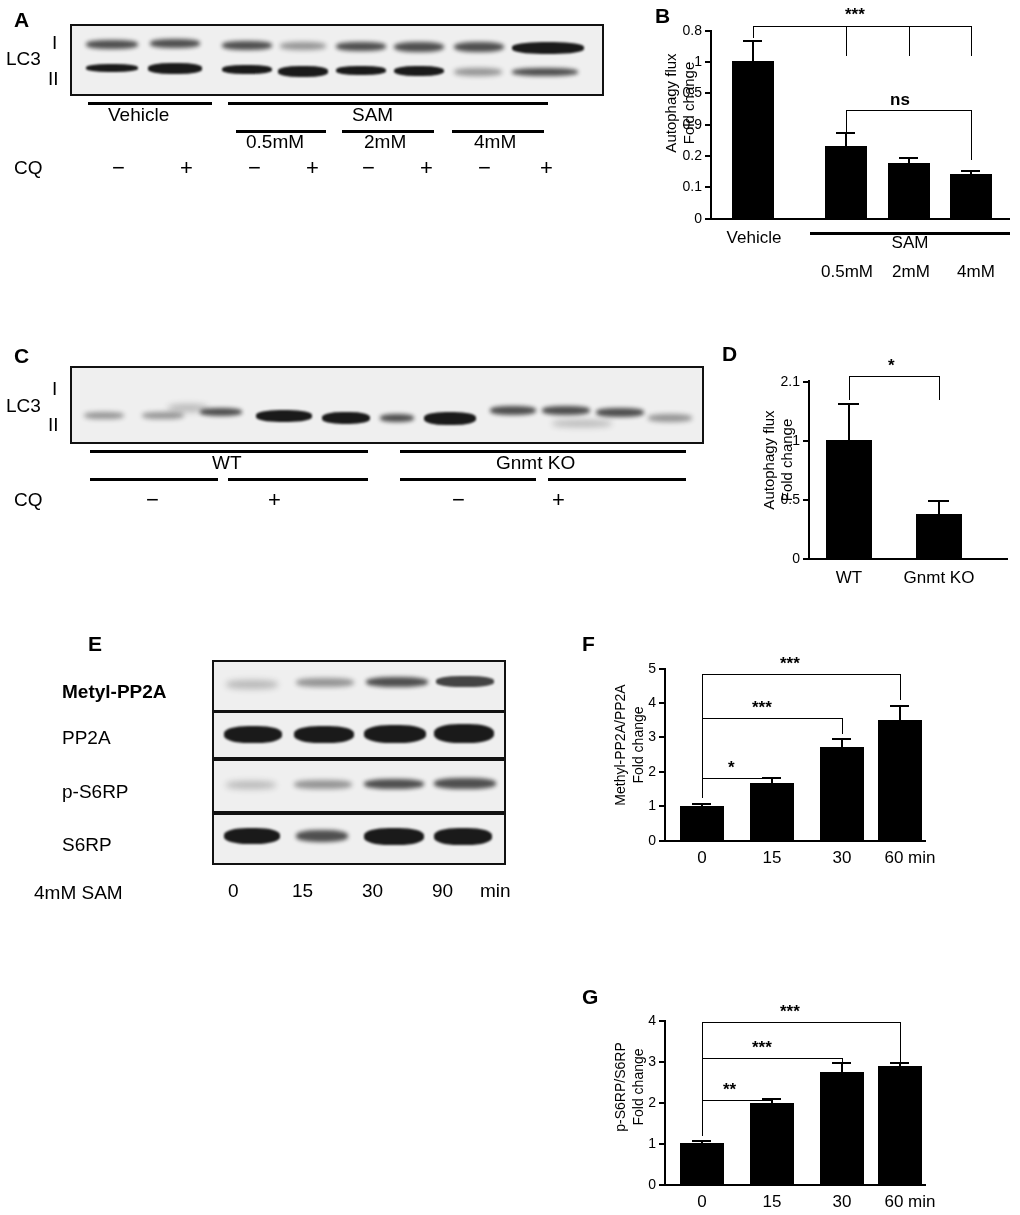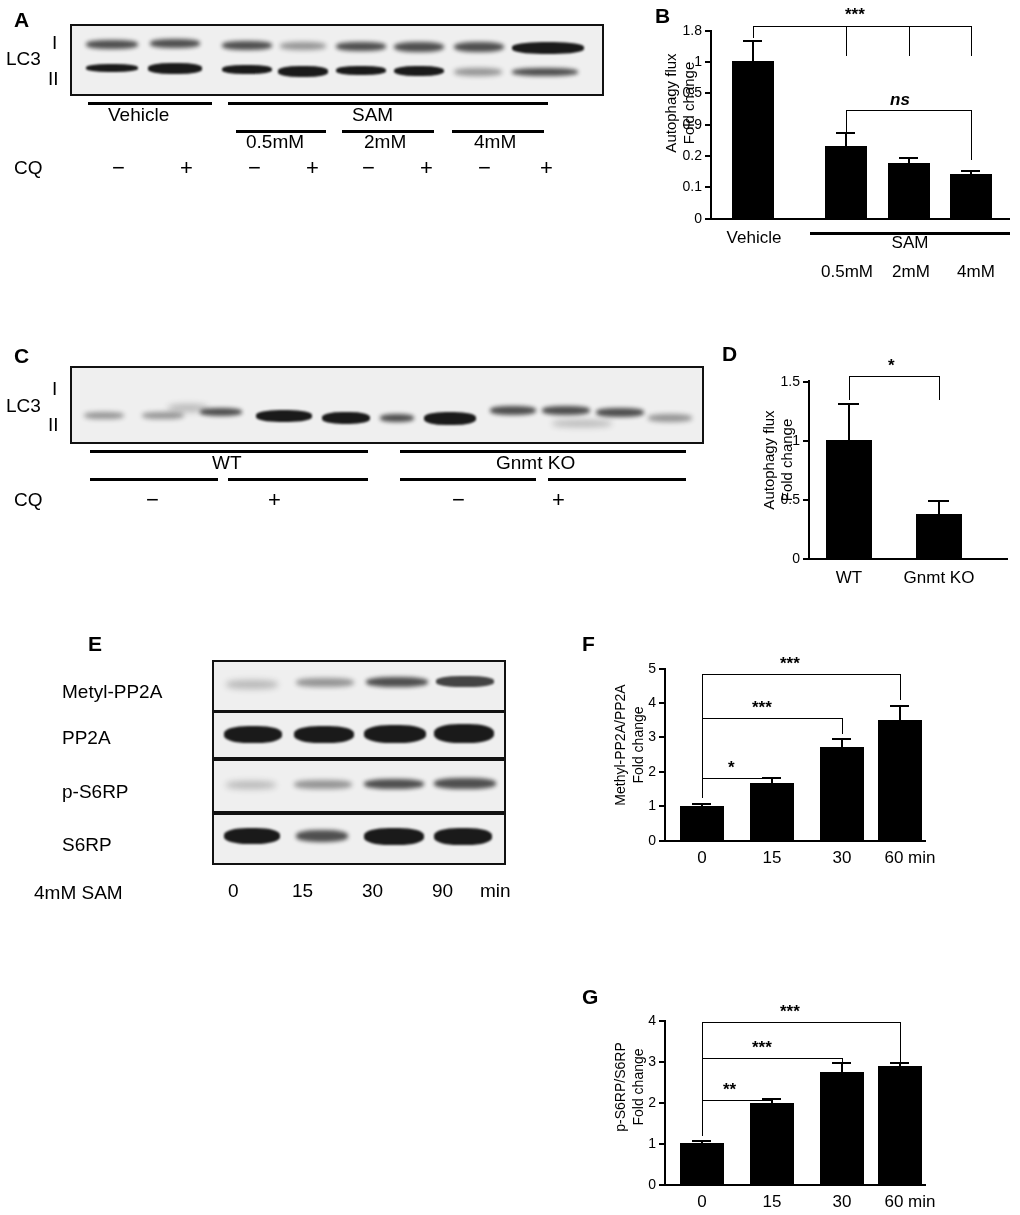--- a/index.html
+++ b/index.html
@@ -23,21 +23,21 @@
   .chart{position:absolute;}
   .axis{position:absolute;background:#000;}
   .bar{position:absolute;background:#000;}
   .errbar{position:absolute;background:#000;width:1.6px;}
   .errcap{position:absolute;background:#000;height:1.6px;}
   .tick{position:absolute;background:#000;width:5px;height:1.5px;}
   .ticklabel{position:absolute;font-size:14px;text-align:right;}
   .catlabel{position:absolute;font-size:17px;text-align:center;}
   .ylab{position:absolute;font-size:15px;transform-origin:0 0;transform:rotate(-90deg);white-space:nowrap;text-align:center;}
   .sig{position:absolute;font-size:17px;font-weight:bold;}
-  .sig-it{position:absolute;font-size:17px;font-style:italic;font-weight:bold;}
+  .sig-it{position:absolute;font-size:17px;font-weight:bold;}
   .brk{position:absolute;border-top:1.4px solid #000;}
   .brk-l{position:absolute;border-left:1.4px solid #000;}
 </style>
 </head>
 <body>
 
 <div class="panel-letter" style="left:14px;top:8px;">A</div>
 
 <div class="txt" style="left:6px;top:48px;">LC3</div>
 <div class="txt" style="left:52px;top:32px;">I</div>
@@ -109,21 +109,21 @@
     <div class="ticklabel" style="left:20px;top:178px;width:32px;">0.1</div>
   <div class="tick" style="left:55px;top:155px;"></div>
     <div class="ticklabel" style="left:20px;top:147px;width:32px;">0.2</div>
   <div class="tick" style="left:55px;top:124px;"></div>
     <div class="ticklabel" style="left:20px;top:116px;width:32px;">0.9</div>
   <div class="tick" style="left:55px;top:92px;"></div>
     <div class="ticklabel" style="left:20px;top:84px;width:32px;">0.5</div>
   <div class="tick" style="left:55px;top:61px;"></div>
     <div class="ticklabel" style="left:20px;top:53px;width:32px;">1</div>
   <div class="tick" style="left:55px;top:30px;"></div>
-    <div class="ticklabel" style="left:20px;top:22px;width:32px;">1.8</div>
+    <div class="ticklabel" style="left:20px;top:22px;width:32px;">0.8</div>
 
   <div class="bar" style="left:82px;top:61px;width:42px;height:157px;"></div>
   <div class="errbar" style="left:102.2px;top:40px;height:21px;"></div>
   <div class="errcap" style="left:93px;top:40px;width:19px;"></div>
   <div class="errbar" style="left:102.2px;top:61px;height:20px;"></div>
   <div class="errcap" style="left:93px;top:81px;width:19px;"></div>
 
   <div class="bar" style="left:175px;top:146px;width:42px;height:72px;"></div>
   <div class="errbar" style="left:195.2px;top:132px;height:14px;"></div>
   <div class="errcap" style="left:186px;top:132px;width:19px;"></div>
@@ -209,21 +209,21 @@
   <div class="axis" style="left:88px;top:40px;width:1.8px;height:180px;"></div>
   <div class="axis" style="left:88px;top:218px;width:200px;height:1.8px;"></div>
 
   <div class="tick" style="left:83px;top:218px;"></div>
     <div class="ticklabel" style="left:50px;top:210px;width:30px;">0</div>
   <div class="tick" style="left:83px;top:159px;"></div>
     <div class="ticklabel" style="left:50px;top:151px;width:30px;">0.5</div>
   <div class="tick" style="left:83px;top:100px;"></div>
     <div class="ticklabel" style="left:50px;top:92px;width:30px;">1</div>
   <div class="tick" style="left:83px;top:41px;"></div>
-    <div class="ticklabel" style="left:50px;top:33px;width:30px;">1.5</div>
+    <div class="ticklabel" style="left:50px;top:33px;width:30px;">2.1</div>
 
   <div class="bar" style="left:106px;top:100px;width:46px;height:118px;"></div>
   <div class="errbar" style="left:128.2px;top:63px;height:37px;"></div>
   <div class="errcap" style="left:118px;top:63px;width:21px;"></div>
   <div class="errbar" style="left:128.2px;top:100px;height:37px;"></div>
   <div class="errcap" style="left:118px;top:137px;width:21px;"></div>
 
   <div class="bar" style="left:196px;top:174px;width:46px;height:44px;"></div>
   <div class="errbar" style="left:218.2px;top:160px;height:14px;"></div>
   <div class="errcap" style="left:208px;top:160px;width:21px;"></div>
@@ -234,21 +234,21 @@
   <div class="brk-l" style="left:129px;top:36px;height:24px;"></div>
   <div class="brk-l" style="left:219px;top:36px;height:24px;"></div>
   <div class="sig" style="left:168px;top:16px;">*</div>
 
   <div class="catlabel" style="left:88px;top:228px;width:82px;">WT</div>
   <div class="catlabel" style="left:170px;top:228px;width:98px;">Gnmt KO</div>
 </div>
 
 <div class="panel-letter" style="left:88px;top:632px;">E</div>
 
-<div class="txt" style="left:62px;top:681px;">Metyl-PP2A</div>
+<div class="txt" style="left:62px;top:681px;font-weight:bold;">Metyl-PP2A</div>
 <div class="blot-box" style="left:212px;top:660px;width:290px;height:48px;">
   <div class="band vfaint" style="left:12px;top:18px;width:52px;height:9px;"></div>
   <div class="band faint" style="left:82px;top:16px;width:58px;height:9px;"></div>
   <div class="band soft" style="left:152px;top:15px;width:62px;height:10px;"></div>
   <div class="band" style="left:222px;top:14px;width:58px;height:11px;opacity:.8;"></div>
 </div>
 
 <div class="txt" style="left:62px;top:727px;">PP2A</div>
 <div class="blot-box" style="left:212px;top:711px;width:290px;height:44px;">
   <div class="band" style="left:10px;top:13px;width:58px;height:17px;"></div>

